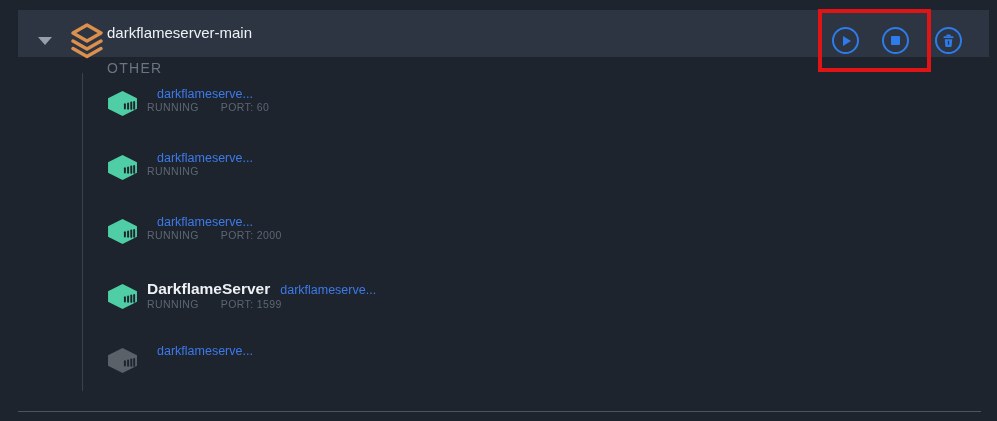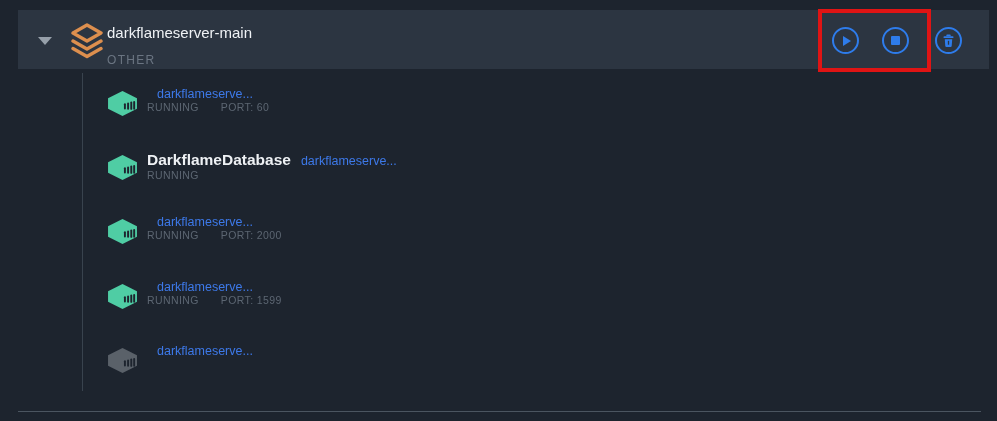--- a/index.html
+++ b/index.html
@@ -5,32 +5,32 @@
   html,body { margin:0; padding:0; background:#1d242e; }
   .canvas {
     position:relative; width:997px; height:421px; overflow:hidden;
     background:#1d242e;
     font-family:"Liberation Sans", sans-serif;
     -webkit-font-smoothing:antialiased;
   }
 
   
   .header {
-    position:absolute; left:18px; top:10px; width:971px; height:59px;
+    position:absolute; left:18px; top:10px; width:971px; height:47px;
     background:#2c3541;
   }
   .chevron {
     position:absolute; left:20px; top:27px; width:0; height:0; cursor:pointer;
     border-left:7px solid transparent; border-right:7px solid transparent;
     border-top:8px solid #97a0aa;
   }
   .stack-icon { position:absolute; left:53px; top:13px; width:32px; height:36px; color:#dd8f4e; }
   .title-block { position:absolute; left:89px; top:14px; }
   .stack-name { font-size:15px; color:#eff2f5; line-height:18px; }
-  .stack-type { margin-top:11px; font-size:12px; color:#6b7582; letter-spacing:1.3px; }
+  .stack-type { margin-top:18px; font-size:14px; color:#6b7582; letter-spacing:1.3px; }
 
   
   .icon-btn {
     position:absolute; top:17px; width:27px; height:27px; box-sizing:border-box;
     border:2px solid #2e7ceb; border-radius:50%; background:transparent;
     display:flex; align-items:center; justify-content:center; padding:0; cursor:pointer;
   }
   .btn-start  { left:814px; }
   .btn-stop   { left:864px; }
   .btn-delete { left:917px; }
@@ -133,21 +133,20 @@
       <polygon points="16,1 31,8.5 31,19.5 16,27 1,19.5 1,8.5" fill="currentColor"></polygon>
       <g fill="#1d242e">
         <rect x="17.5" y="13.8" width="2" height="6.3" rx="1"></rect>
           <rect x="20.8" y="12.9" width="2" height="7.6" rx="1"></rect>
         <rect x="24.1" y="12" width="2" height="8.6" rx="1"></rect>
           <rect x="27.1" y="11.4" width="2" height="9" rx="1"></rect>
       </g>
     </svg>
     <div>
       <div class="name-line">
-        <span class="c-name">DarkflameDatabase</span>
         <a class="c-link">darkflameserve...</a>
       </div>
       <div class="status-line">
         <span class="c-status">RUNNING</span>
 
       </div>
     </div>
   </div>
 
   <div class="row row-3">
@@ -176,20 +175,21 @@
       <polygon points="16,1 31,8.5 31,19.5 16,27 1,19.5 1,8.5" fill="currentColor"></polygon>
       <g fill="#1d242e">
         <rect x="17.5" y="13.8" width="2" height="6.3" rx="1"></rect>
           <rect x="20.8" y="12.9" width="2" height="7.6" rx="1"></rect>
         <rect x="24.1" y="12" width="2" height="8.6" rx="1"></rect>
           <rect x="27.1" y="11.4" width="2" height="9" rx="1"></rect>
       </g>
     </svg>
     <div>
       <div class="name-line">
+        <span class="c-name">DarkflameServer</span>
         <a class="c-link">darkflameserve...</a>
       </div>
       <div class="status-line">
         <span class="c-status">RUNNING</span>
         <span class="c-port">PORT: 1599</span>
       </div>
     </div>
   </div>
 
   <div class="row row-5 exited">

